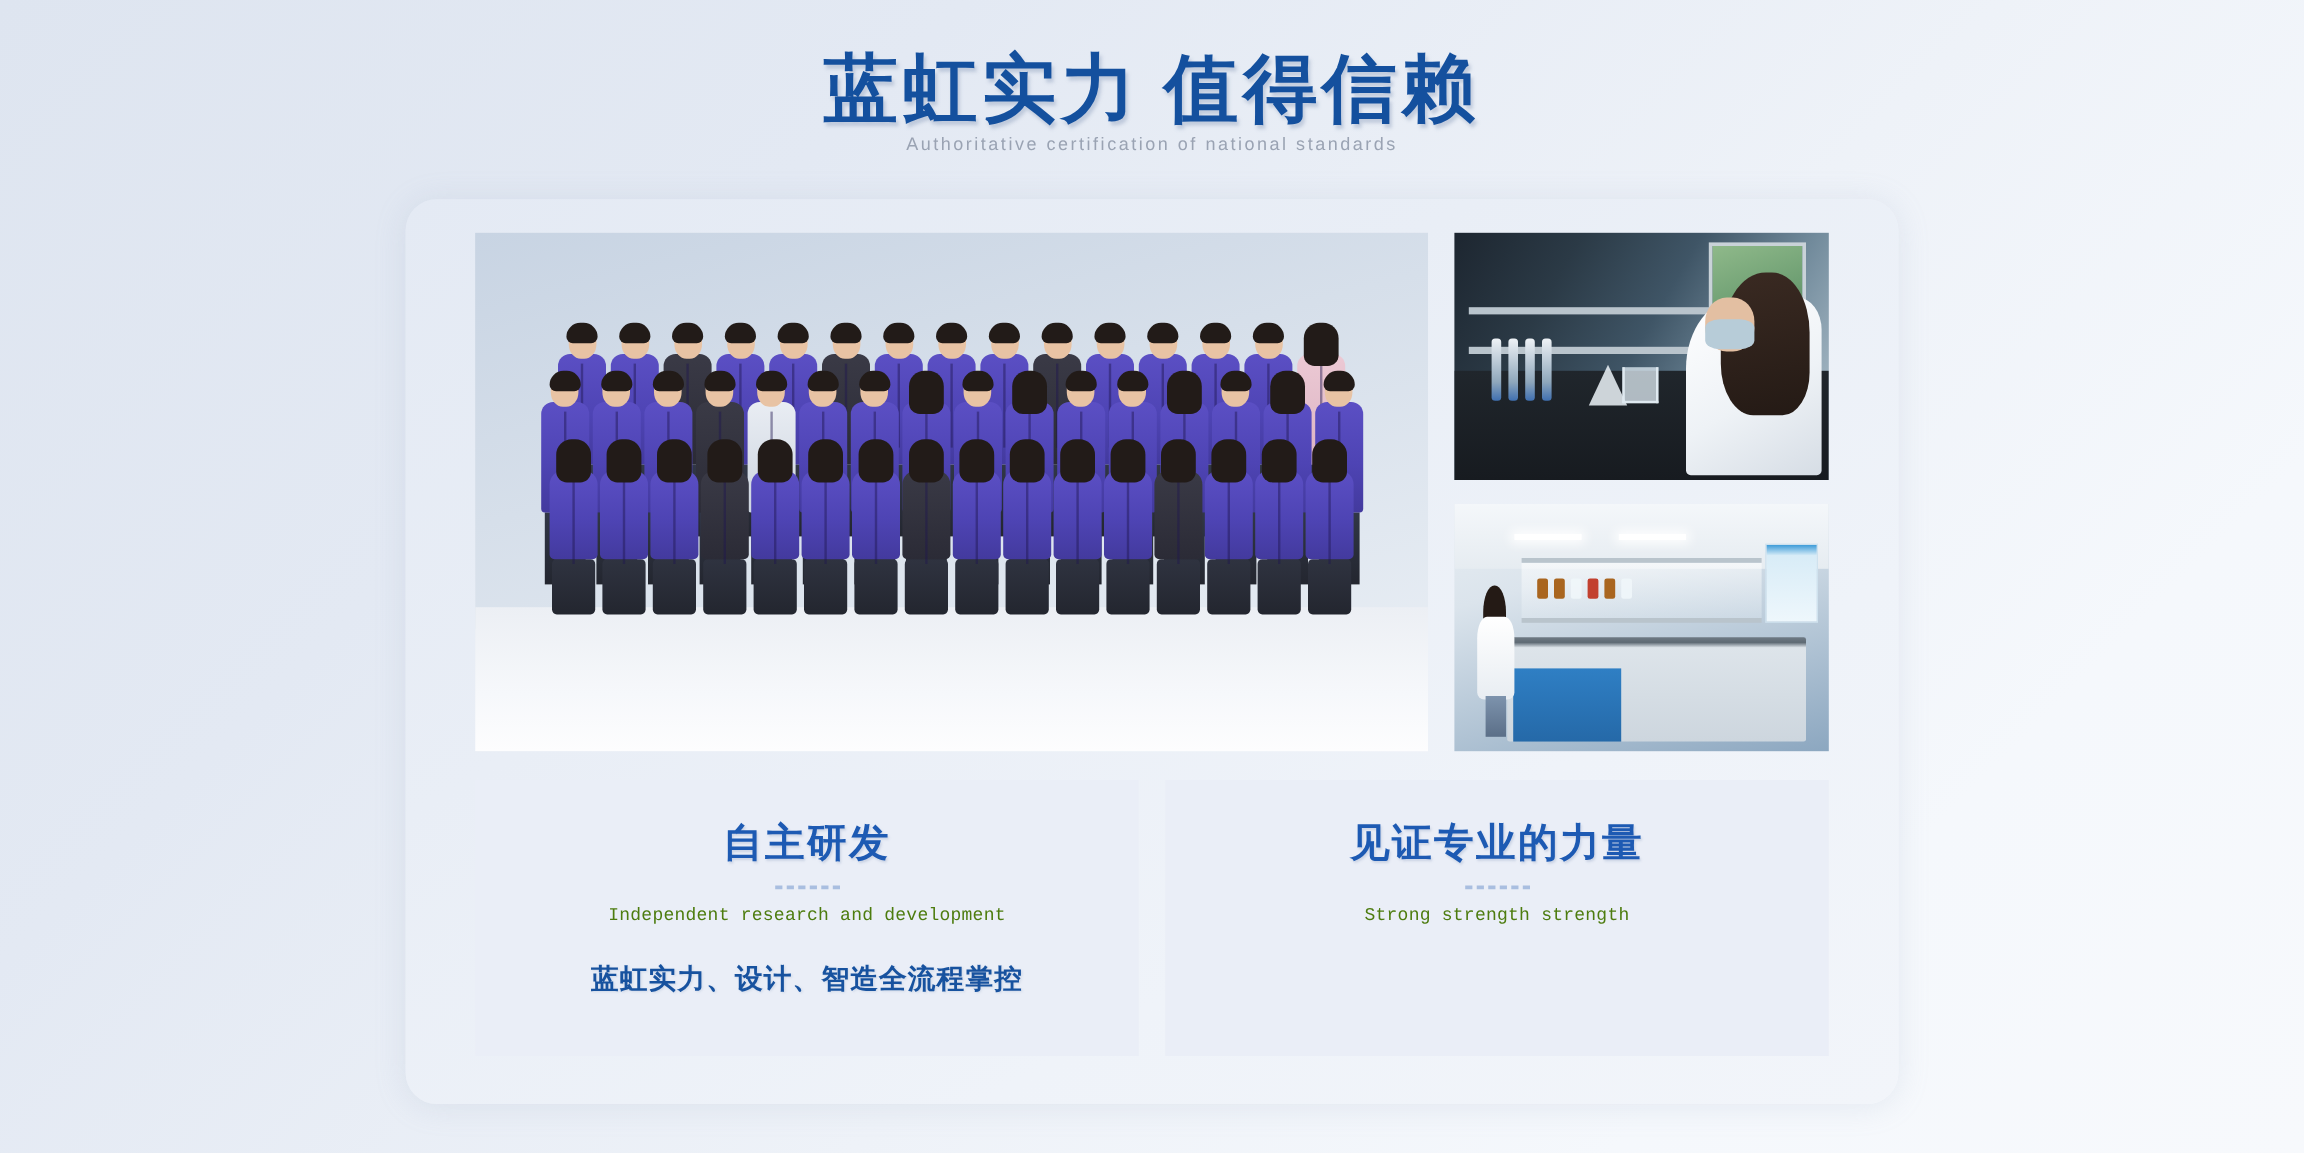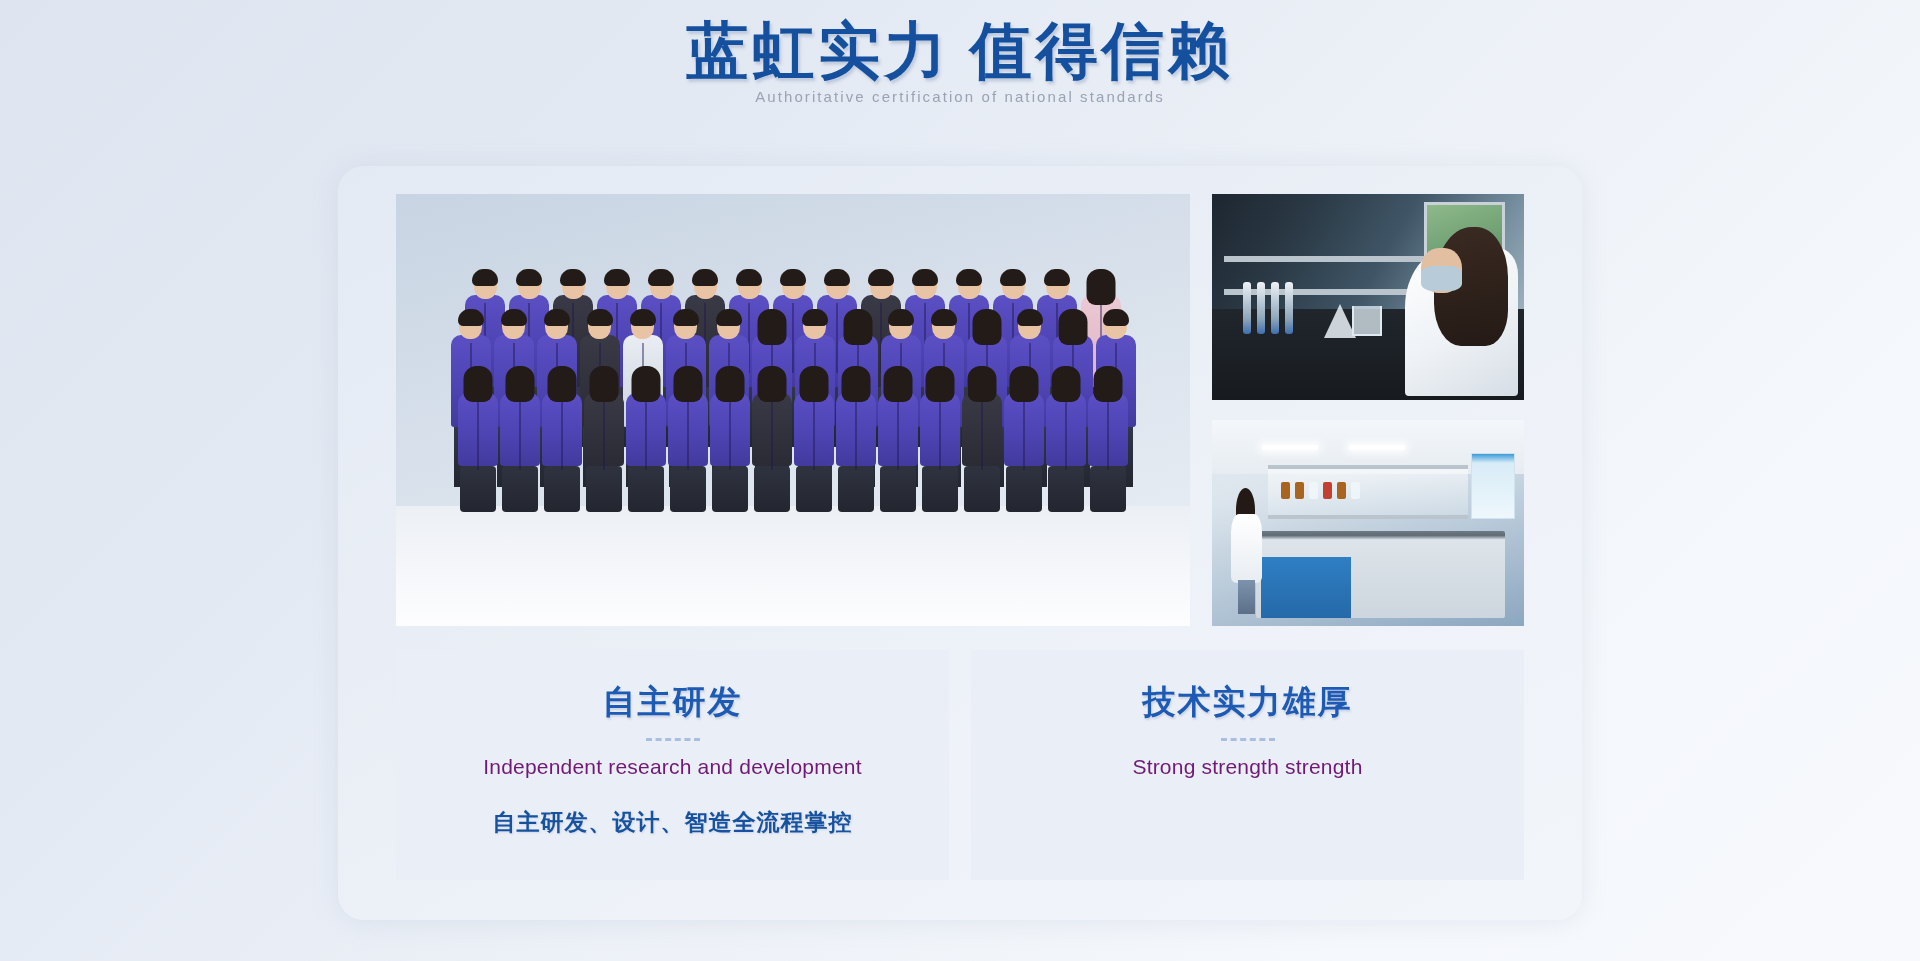--- a/index.html
+++ b/index.html
@@ -19,21 +19,21 @@
   }
 
   .page {
     width: 1920px;
     height: 961px;
     position: relative;
   }
 
   
   .header {
-    padding-top: 14px;
+    padding-top: 38px;
     text-align: center;
   }
 
   .main-title {
     font-family: "Liberation Serif", "DejaVu Serif", serif;
     font-size: 62px;
     font-weight: bold;
     color: #14509e;
     letter-spacing: 4px;
     line-height: 1.2;
@@ -275,23 +275,23 @@
 
   .card-divider {
     width: 54px;
     height: 0;
     margin: 13px auto 0 auto;
     border-top: 3px dashed #a9bee0;
   }
 
   .card-sub {
     margin-top: 14px;
-    font-family: Liberation Sans, sans-serif;
-    font-size: 21px;
-    color: #701a75;
+    font-family: Liberation Mono, monospace;
+    font-size: 15px;
+    color: #4d7c0f;
     letter-spacing: 0.2px;
   }
 
   .card-body {
     margin-top: 26px;
     font-family: "Liberation Serif", "DejaVu Serif", serif;
     font-size: 23px;
     font-weight: bold;
     color: #17529f;
     line-height: 1.58;
@@ -658,26 +658,26 @@
         </div>
       </div>
 
       <div class="cards">
 
         <div class="card">
           <div class="card-title">自主研发</div>
           <div class="card-divider"></div>
           <div class="card-sub">Independent research and development</div>
           <div class="card-body">
-            <span class="line">自主研发、设计、智造全流程掌控</span>
+            <span class="line">蓝虹实力、设计、智造全流程掌控</span>
           </div>
         </div>
 
         <div class="card">
-          <div class="card-title">技术实力雄厚</div>
+          <div class="card-title">见证专业的力量</div>
           <div class="card-divider"></div>
           <div class="card-sub">Strong strength strength</div>
         </div>
 
       </div>
 
     </div>
   </div>
 
 </div>

